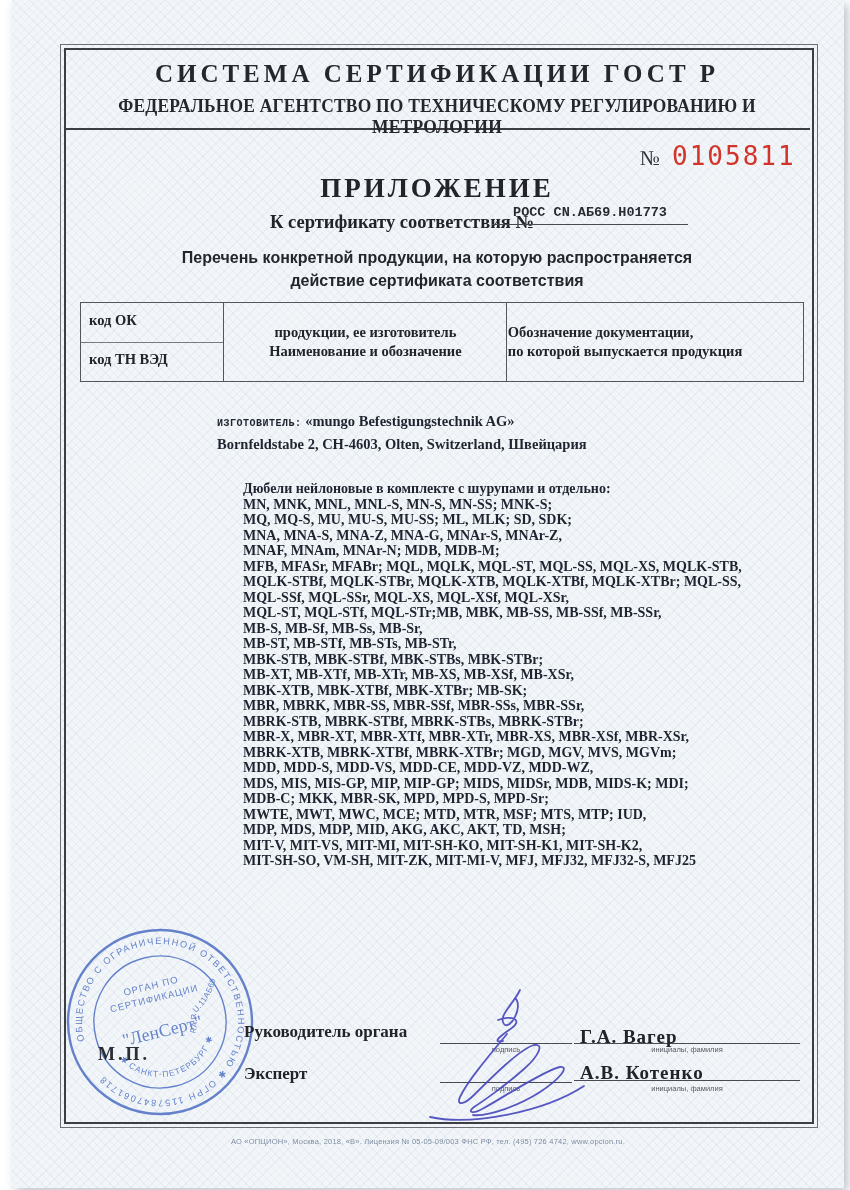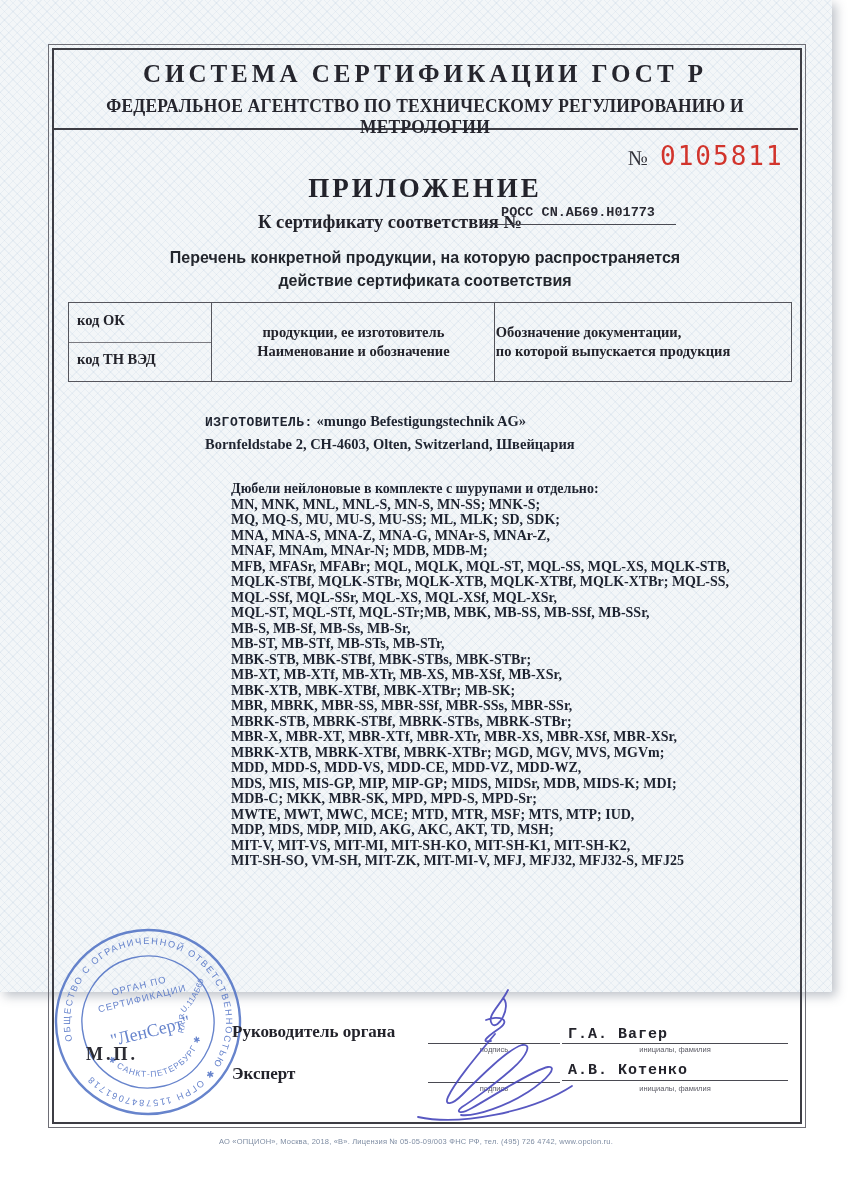--- a/index.html
+++ b/index.html
@@ -4,21 +4,21 @@
 <style>
   html,body{margin:0;padding:0;}
   body{
     width:850px;height:1190px;position:relative;overflow:hidden;
     background:#ffffff;
     font-family:"Liberation Serif", serif;
   }
   .abs{position:absolute;}
   
   .paper{
-    left:0;top:0;width:832px;height:992px;
+    left:12px;top:0;width:832px;height:1188px;
     background-color:#f3f6f8;
     background-image:
       repeating-linear-gradient(45deg, rgba(130,165,200,0.10) 0 1px, transparent 1px 6px),
       repeating-linear-gradient(-45deg, rgba(130,165,200,0.10) 0 1px, transparent 1px 6px);
     box-shadow:4px 4px 10px rgba(110,120,135,0.45);
   }
   .frame{
     left:52px;top:48px;width:746px;height:1072px;
     border:2px solid #3d3d44;
     outline:1px solid #6e6e76;
@@ -61,21 +61,21 @@
   .tbl{left:68px;top:302px;width:722px;height:78px;border:1.4px solid #55555c;}
   .tbl .c1{left:0;top:0;width:142px;height:100%;border-right:1.4px solid #55555c;}
   .tbl .c1a{left:0;top:0;width:142px;height:39px;border-bottom:1px solid #7a7a80;}
   .tbl .cell-label{padding:9px 0 0 8px;font-size:14.5px;font-weight:600;color:#23232b;}
   .tbl .c2{left:143.4px;top:0;width:282px;height:100%;border-right:1.4px solid #55555c;
            display:flex;flex-direction:column;justify-content:center;text-align:center;}
   .tbl .c3{left:426.8px;top:0;width:295px;height:100%;
            display:flex;flex-direction:column;justify-content:center;text-align:left;}
   .tbl .hline{font-size:14.5px;font-weight:600;color:#23232b;line-height:19px;}
   .manu{left:205px;top:413px;font-size:14.5px;color:#1f2430;}
-  .manu .m-label{font-family:"Liberation Mono", monospace;font-weight:bold;font-size:13px;letter-spacing:0.5px;}
+  .manu .m-label{font-family:"Liberation Mono", monospace;font-weight:bold;font-size:10px;letter-spacing:0.5px;}
   .manu .m-name{font-weight:bold;font-size:14.5px;}
   .manu-addr{left:205px;top:436px;font-weight:bold;font-size:14.5px;color:#1f2430;}
   .products{left:207px;top:481px;width:586px;}
   .products .product-line{
     font-weight:bold;font-size:14px;line-height:15.5px;color:#1e2330;
     white-space:nowrap;
     margin-left:24px;
   }
   .stamp-wrap{left:50px;top:924px;width:196px;height:196px;transform:rotate(-14deg);opacity:0.85;}
   .mp-label{left:86px;top:1044px;font-weight:bold;font-size:18px;letter-spacing:3px;color:#2c2c34;}
@@ -85,21 +85,21 @@
   .sl1{left:428px;top:1023px;width:132px;}
   .sl2{left:428px;top:1062px;width:132px;}
   .nl1{left:562px;top:1023px;width:226px;}
   .nl2{left:562px;top:1060px;width:226px;}
   .sig-caption{font-size:7.5px;color:#5a5a64;text-align:center;font-family:"Liberation Sans", sans-serif;}
   .cap-sl1{left:428px;top:1045px;width:132px;}
   .cap-sl2{left:428px;top:1084px;width:132px;}
   .cap-nl1{left:562px;top:1045px;width:226px;}
   .cap-nl2{left:562px;top:1084px;width:226px;}
   .sig-name{
-    font-family:Liberation Mono, monospace;font-weight:bold;font-size:15px;
+    font-family:Liberation Serif, serif;font-weight:bold;font-size:19px;
     letter-spacing:1px;color:#23232b;
   }
   .nm1{left:568px;top:1026px;} .nm2{left:568px;top:1062px;}
   .sig-ink{left:400px;top:986px;width:200px;height:138px;}
   .footer-line{
     left:0;top:1137px;width:832px;text-align:center;
     font-family:"Liberation Sans", sans-serif;font-size:7.5px;color:#7f8da3;letter-spacing:0.2px;
   }
   .stamp-text{fill:#4d6fc4;}
 </style>

